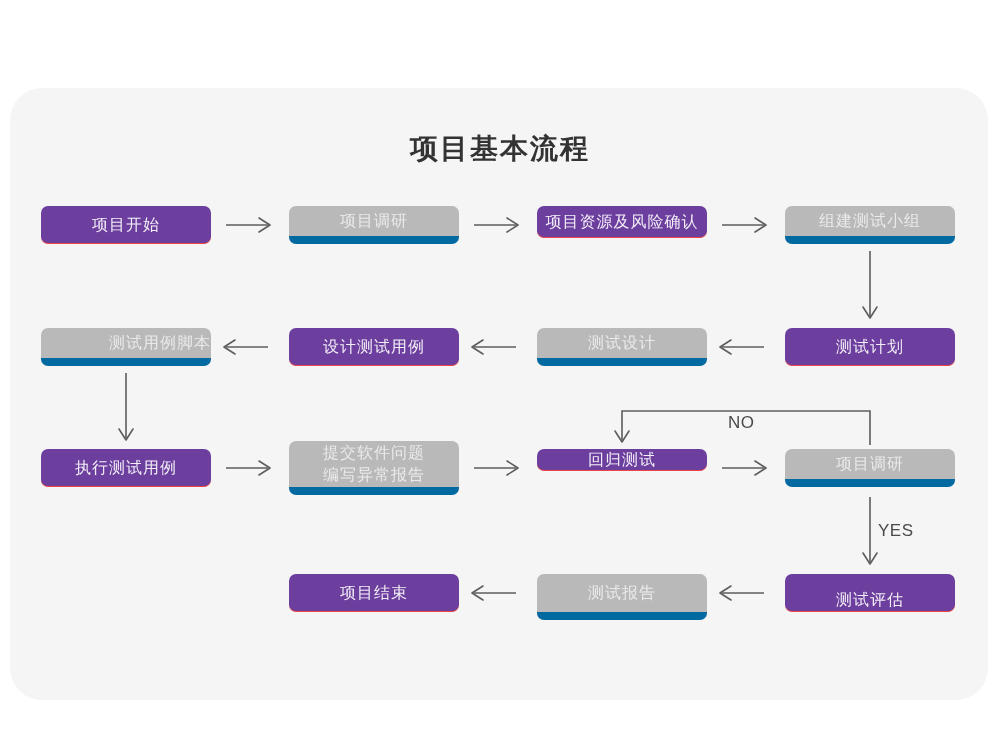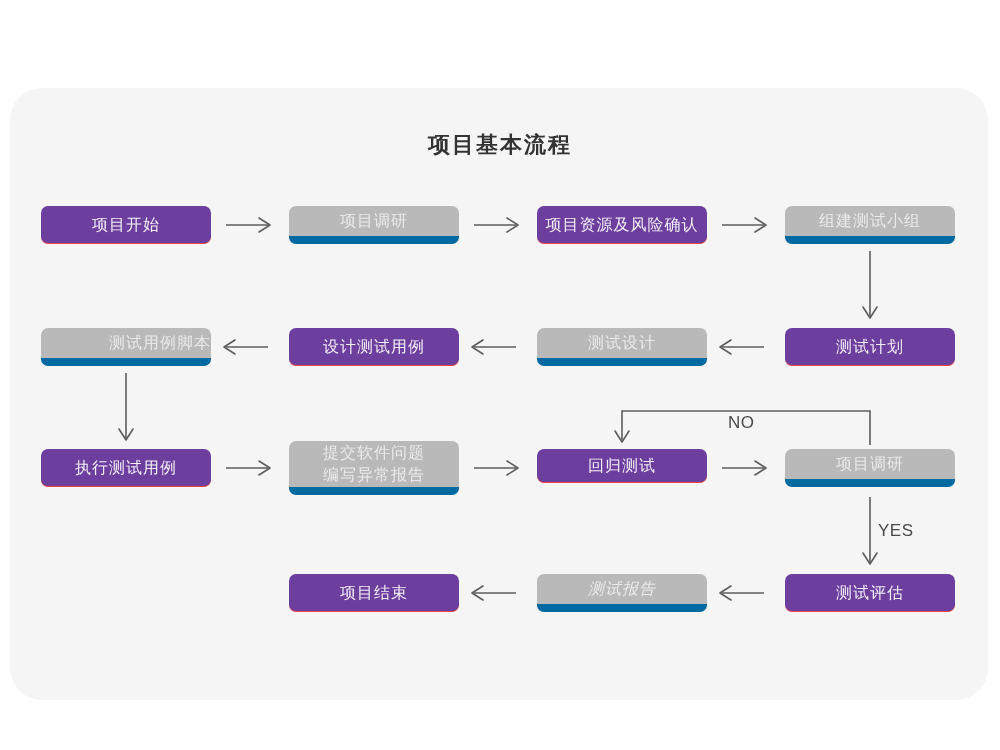--- a/index.html
+++ b/index.html
@@ -29,21 +29,21 @@
     background: #f5f5f5;
     border-radius: 32px;
   }
 
   #title {
     position: absolute;
     left: 0;
     top: 130px;
     width: 1000px;
     text-align: center;
-    font-size: 22px;
+    font-size: 28px;
     font-weight: 700;
     color: #333333;
     letter-spacing: 2px;
     white-space: nowrap;
   }
 
   .node {
     position: absolute;
     display: flex;
     align-items: center;
@@ -193,21 +193,21 @@
   <div class="edge-label" style="left:878px; top:521px;">YES</div>
 
   <div class="node purple" style="left:41px;  top:206px; width:170px; height:38px;">
     <span class="node-label">项目开始</span>
   </div>
 
   <div class="node gray" style="left:289px; top:206px; width:170px; height:38px;">
     <span class="node-label">项目调研</span>
   </div>
 
-  <div class="node purple" style="left:537px; top:206px; width:170px; height:38px;">
+  <div class="node purple" style="left:537px; top:206px; width:170px; height:32px;">
     <span class="node-label">项目资源及风险确认</span>
   </div>
 
   <div class="node gray" style="left:785px; top:206px; width:170px; height:38px;">
     <span class="node-label">组建测试小组</span>
   </div>
 
   <div class="node gray" style="left:41px;  top:328px; width:170px; height:38px;justify-content:flex-end;">
     <span class="node-label">测试用例脚本</span>
   </div>
@@ -226,33 +226,33 @@
 
   <div class="node purple" style="left:41px;  top:449px; width:170px; height:38px;">
     <span class="node-label">执行测试用例</span>
   </div>
 
   <div class="node gray" style="left:289px; top:441px; width:170px; height:54px;">
     <span class="node-label">提交软件问题
 编写异常报告</span>
   </div>
 
-  <div class="node purple" style="left:537px; top:449px; width:170px; height:34px;">
+  <div class="node purple" style="left:537px; top:449px; width:170px; height:22px;">
     <span class="node-label">回归测试</span>
   </div>
 
   <div class="node gray" style="left:785px; top:449px; width:170px; height:38px;">
     <span class="node-label">项目调研</span>
   </div>
 
   <div class="node purple" style="left:289px; top:574px; width:170px; height:38px;">
     <span class="node-label">项目结束</span>
   </div>
 
-  <div class="node gray" style="left:537px; top:574px; width:170px; height:38px;font-style:italic;">
+  <div class="node gray" style="left:537px; top:574px; width:170px; height:46px;">
     <span class="node-label">测试报告</span>
   </div>
 
-  <div class="node purple" style="left:785px; top:574px; width:170px; height:38px;">
+  <div class="node purple" style="left:785px; top:574px; width:170px; height:38px;align-items:flex-end;">
     <span class="node-label">测试评估</span>
   </div>
 
 </div>
 
 </body></html>

